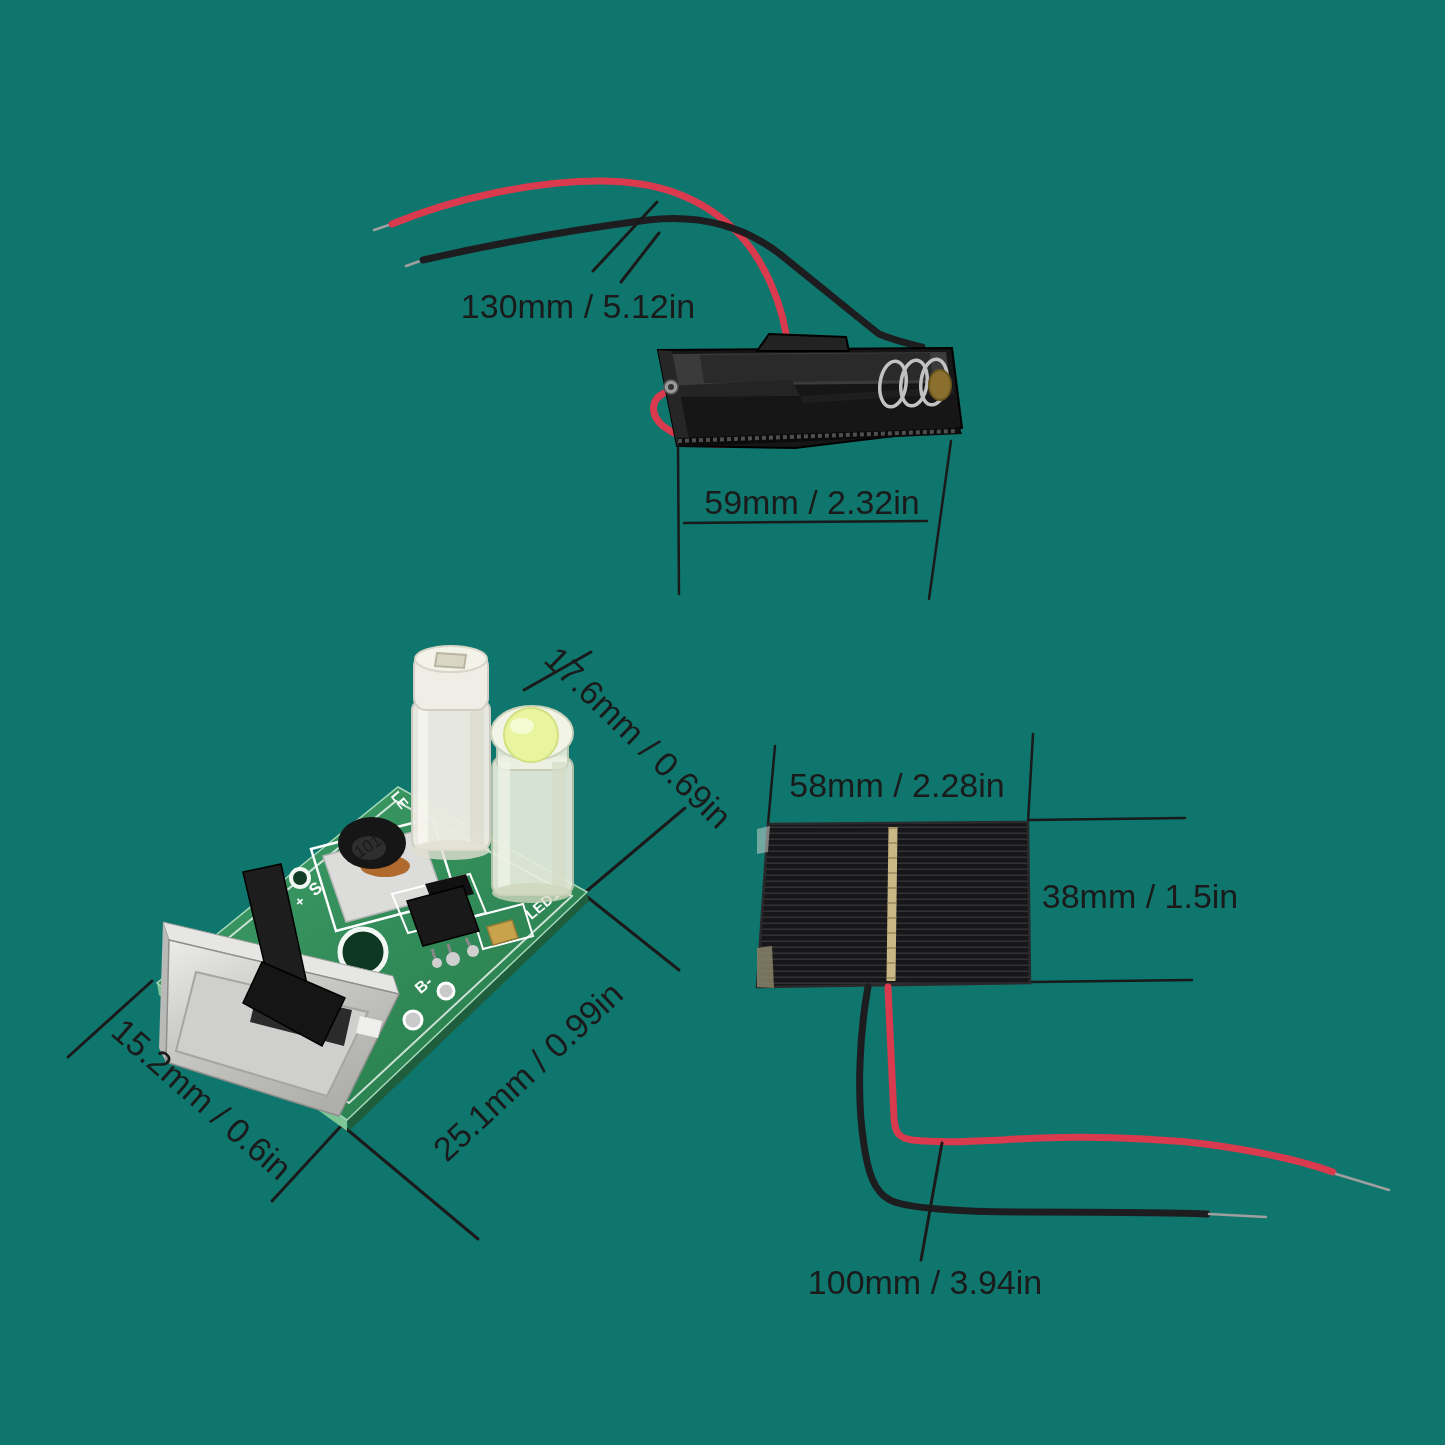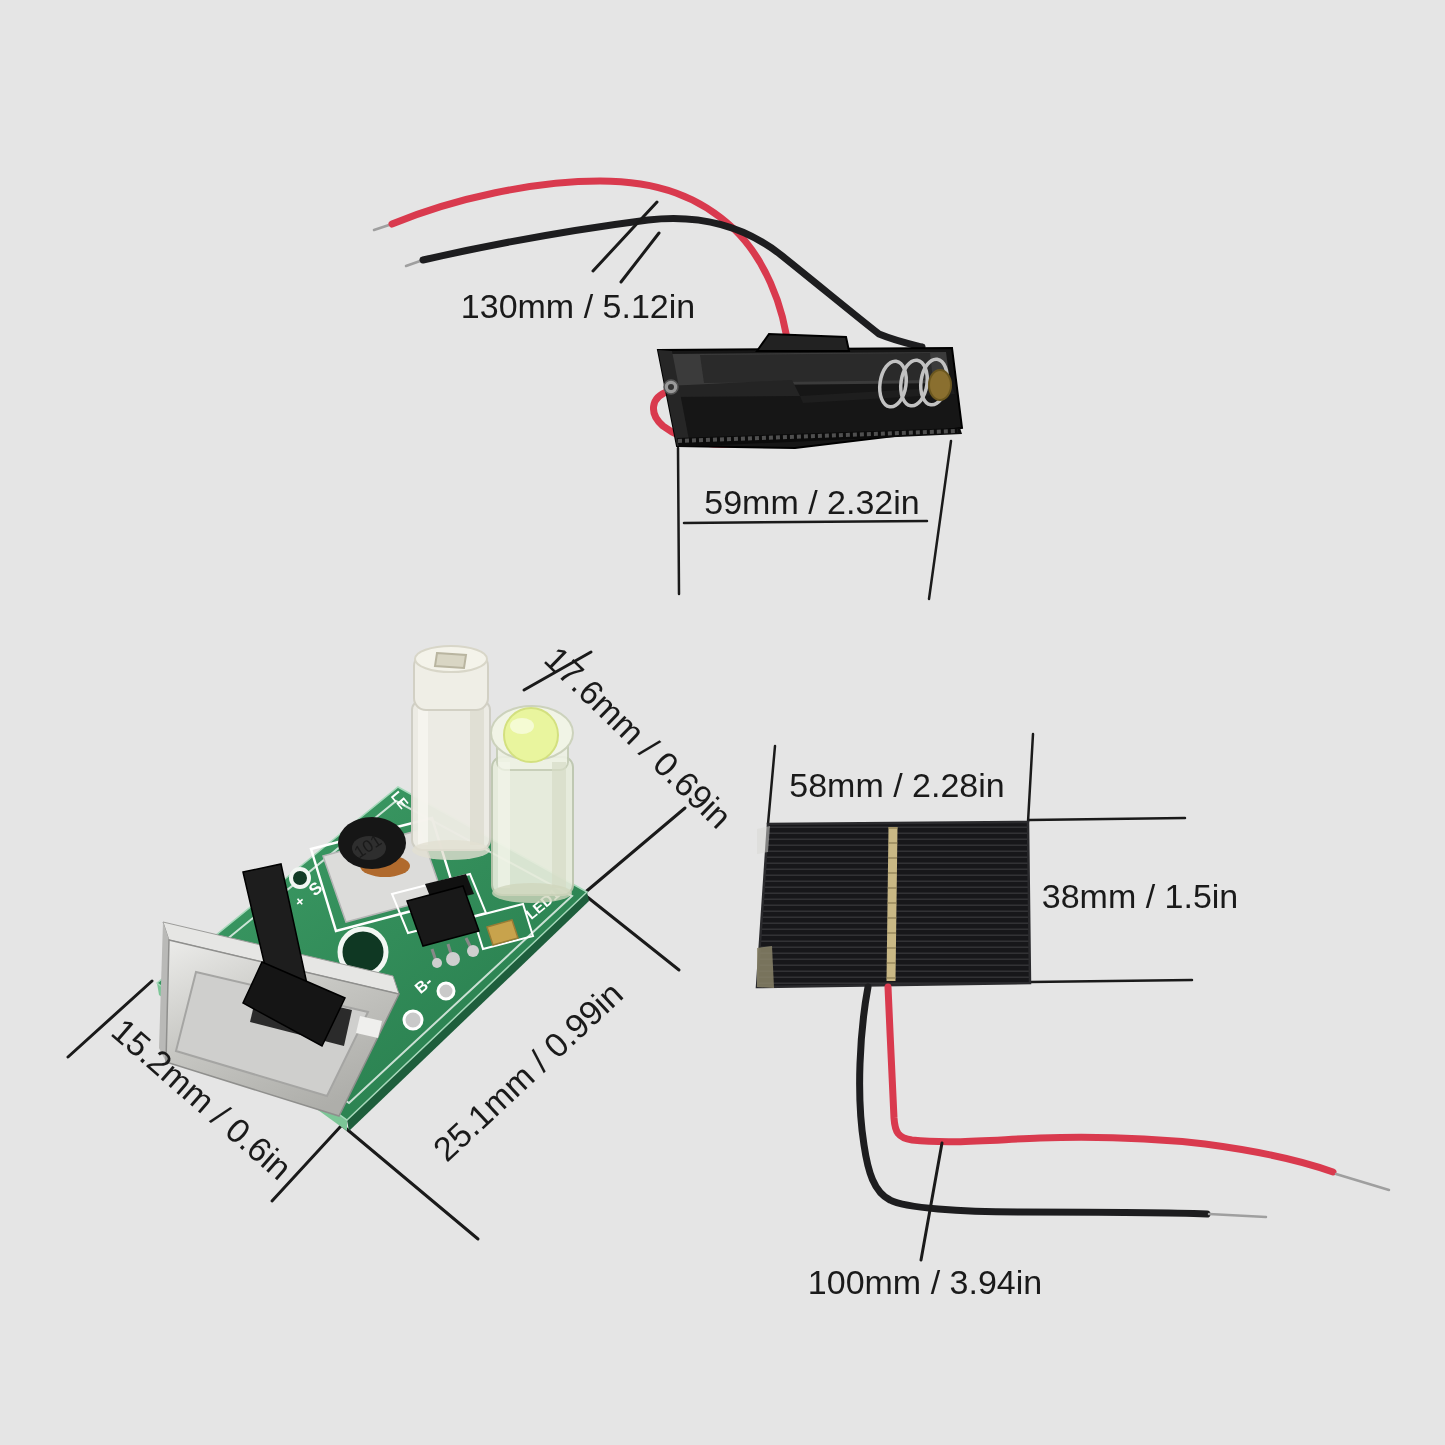--- a/index.html
+++ b/index.html
@@ -1,16 +1,16 @@
 <!DOCTYPE html>
 <html style="--annotation: #1a1a1a; --wire-red: #d93a4e; --wire-black: #1d1d1f; --pcb-green: #2f8f57; --panel-dark: #17171a; --busbar: #c9b885; --metal-silver: #cfcfcd; --led-glow: #e9f59e;"><head>
 <meta charset="utf-8">
 <style>
   html,body{margin:0;padding:0;background:#ffffff;}
-  .canvas{position:relative;width:1445px;height:1445px;background:#e5e5e5;
+  .canvas{position:relative;width:1445px;height:1445px;background:#0f766e;
           font-family:"Liberation Sans",sans-serif;overflow:hidden;}
   svg{display:block}
   svg text{fill:var(--annotation,#1a1a1a);font-family:"Liberation Sans",sans-serif;}
   .dim{stroke:var(--annotation,#1a1a1a);stroke-width:3;fill:none;stroke-linecap:round;}
   .dim-thin{stroke:var(--annotation,#1a1a1a);stroke-width:2.5;fill:none;stroke-linecap:round;}
   .wire-red{stroke:var(--wire-red,#d93a4e);stroke-width:7;fill:none;stroke-linecap:round;}
   .wire-black{stroke:var(--wire-black,#1d1d1f);stroke-width:7;fill:none;stroke-linecap:round;}
   .wire-tip{stroke:#9f9f9f;stroke-width:2.5;fill:none;stroke-linecap:round;}
   .silk{fill:#ffffff;font-weight:bold;}
   .lbl{font-size:34px;}

